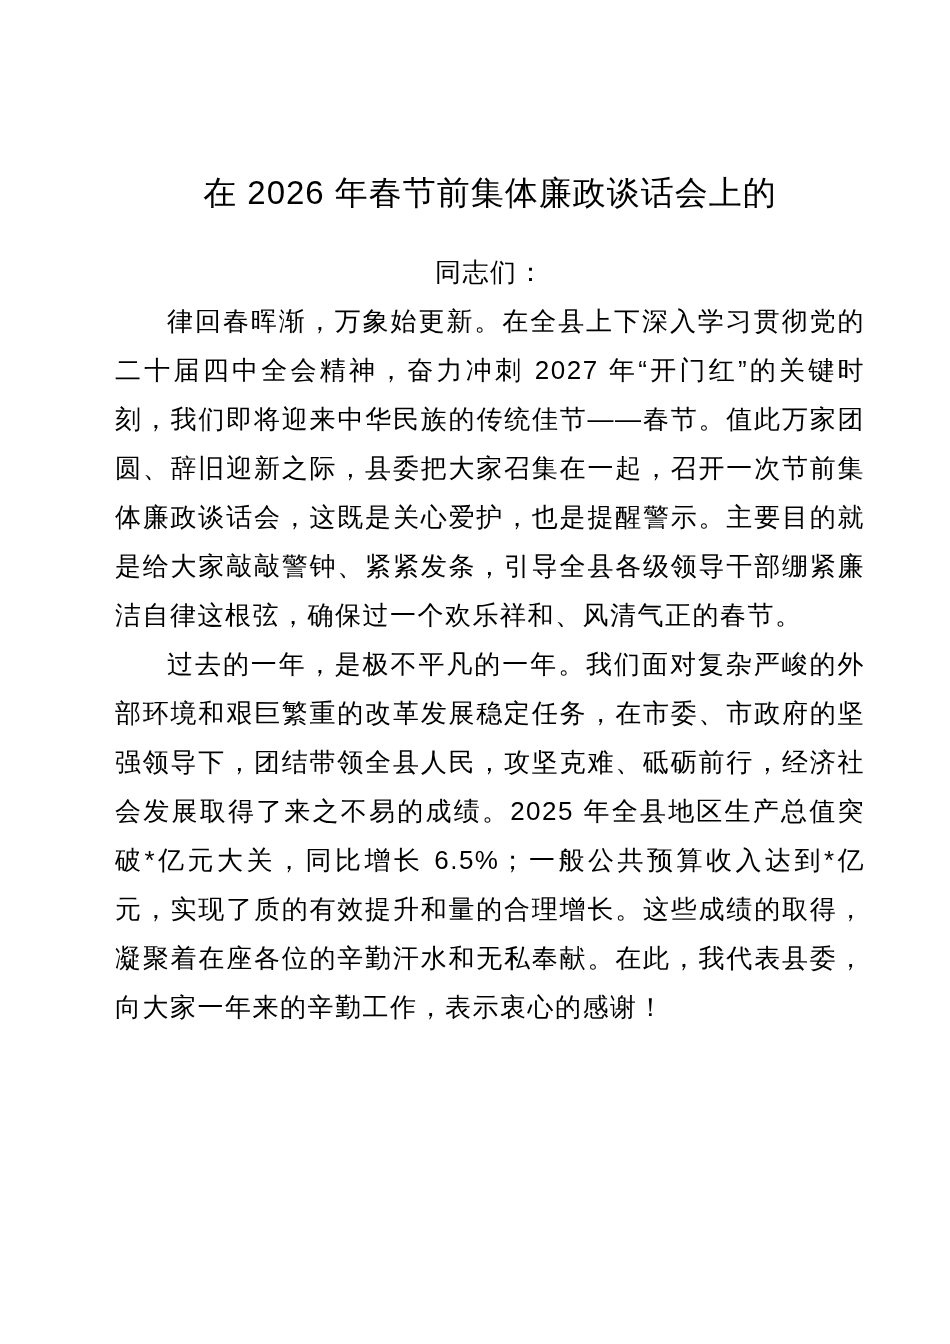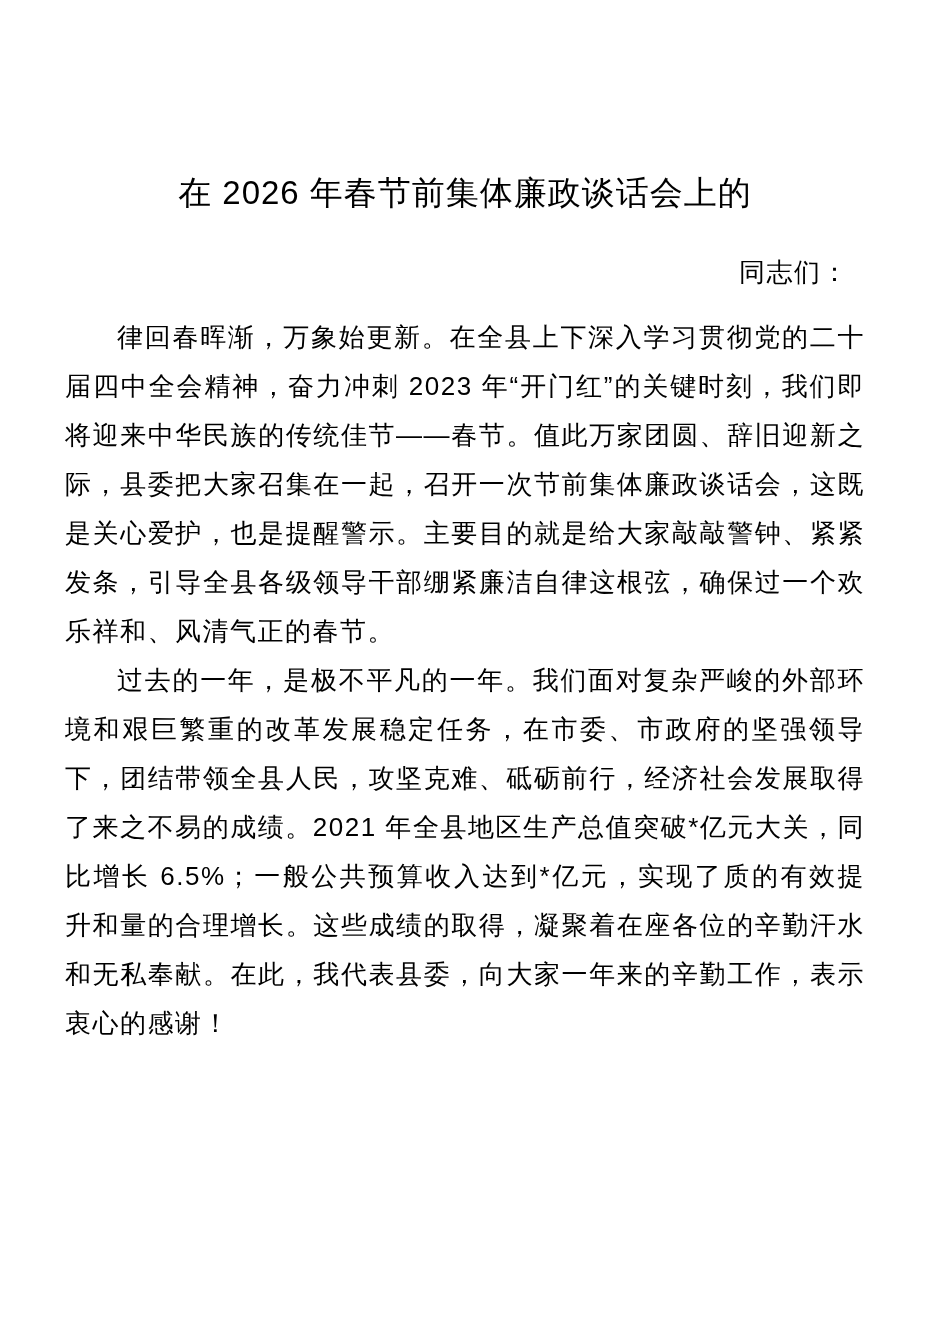--- a/index.html
+++ b/index.html
@@ -12,59 +12,59 @@
     height: 1344px;
     overflow: hidden;
     font-family: "Liberation Sans", "DejaVu Sans", sans-serif;
     color: #000000;
   }
   .page {
     box-sizing: border-box;
     width: 950px;
     height: 1321px;
     background: #ffffff;
-    padding: 158px 85px 0 65px; 
+    padding: 158px 85px 0 115px; 
   }
   .title {
     text-align: center;
     font-size: 33px;
     line-height: 70px;
     font-weight: normal;
     letter-spacing: 1px;
     margin: 0 0 20px 0;
   }
   .title .title-line {
     display: block;
   }
   .body-text {
     font-size: 26px;
     line-height: 49px;
     letter-spacing: 1.5px;
   }
   .salutation {
-    margin: 16px;
-    text-align: right;
+    margin: 0;
+    text-align: center;
   }
   .para {
     margin: 0;
     text-indent: 2em;
     text-align: justify;
     text-justify: inter-ideograph;
   }
 </style>
 </head>
 <body>
 
 <div class="page">
 
   <h1 class="title">
     <span class="title-line">在 2026 年春节前集体廉政谈话会上的</span>
   </h1>
 
   <div class="body-text">
     <p class="salutation">同志们：</p>
 
-    <p class="para">律回春晖渐，万象始更新。在全县上下深入学习贯彻党的二十届四中全会精神，奋力冲刺 2023 年“开门红”的关键时刻，我们即将迎来中华民族的传统佳节——春节。值此万家团圆、辞旧迎新之际，县委把大家召集在一起，召开一次节前集体廉政谈话会，这既是关心爱护，也是提醒警示。主要目的就是给大家敲敲警钟、紧紧发条，引导全县各级领导干部绷紧廉洁自律这根弦，确保过一个欢乐祥和、风清气正的春节。</p>
+    <p class="para">律回春晖渐，万象始更新。在全县上下深入学习贯彻党的二十届四中全会精神，奋力冲刺 2027 年“开门红”的关键时刻，我们即将迎来中华民族的传统佳节——春节。值此万家团圆、辞旧迎新之际，县委把大家召集在一起，召开一次节前集体廉政谈话会，这既是关心爱护，也是提醒警示。主要目的就是给大家敲敲警钟、紧紧发条，引导全县各级领导干部绷紧廉洁自律这根弦，确保过一个欢乐祥和、风清气正的春节。</p>
 
-    <p class="para">过去的一年，是极不平凡的一年。我们面对复杂严峻的外部环境和艰巨繁重的改革发展稳定任务，在市委、市政府的坚强领导下，团结带领全县人民，攻坚克难、砥砺前行，经济社会发展取得了来之不易的成绩。2021 年全县地区生产总值突破*亿元大关，同比增长 6.5%；一般公共预算收入达到*亿元，实现了质的有效提升和量的合理增长。这些成绩的取得，凝聚着在座各位的辛勤汗水和无私奉献。在此，我代表县委，向大家一年来的辛勤工作，表示衷心的感谢！</p>
+    <p class="para">过去的一年，是极不平凡的一年。我们面对复杂严峻的外部环境和艰巨繁重的改革发展稳定任务，在市委、市政府的坚强领导下，团结带领全县人民，攻坚克难、砥砺前行，经济社会发展取得了来之不易的成绩。2025 年全县地区生产总值突破*亿元大关，同比增长 6.5%；一般公共预算收入达到*亿元，实现了质的有效提升和量的合理增长。这些成绩的取得，凝聚着在座各位的辛勤汗水和无私奉献。在此，我代表县委，向大家一年来的辛勤工作，表示衷心的感谢！</p>
   </div>
 
 </div>
 
 </body></html>

